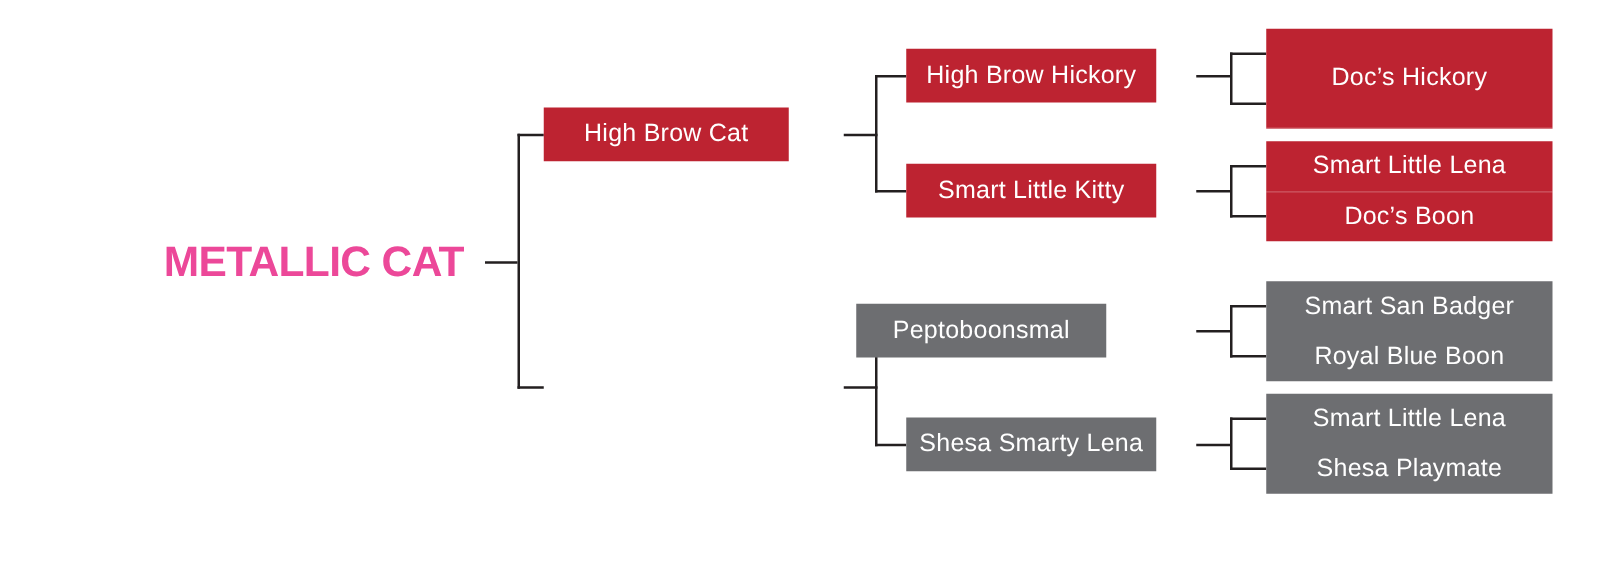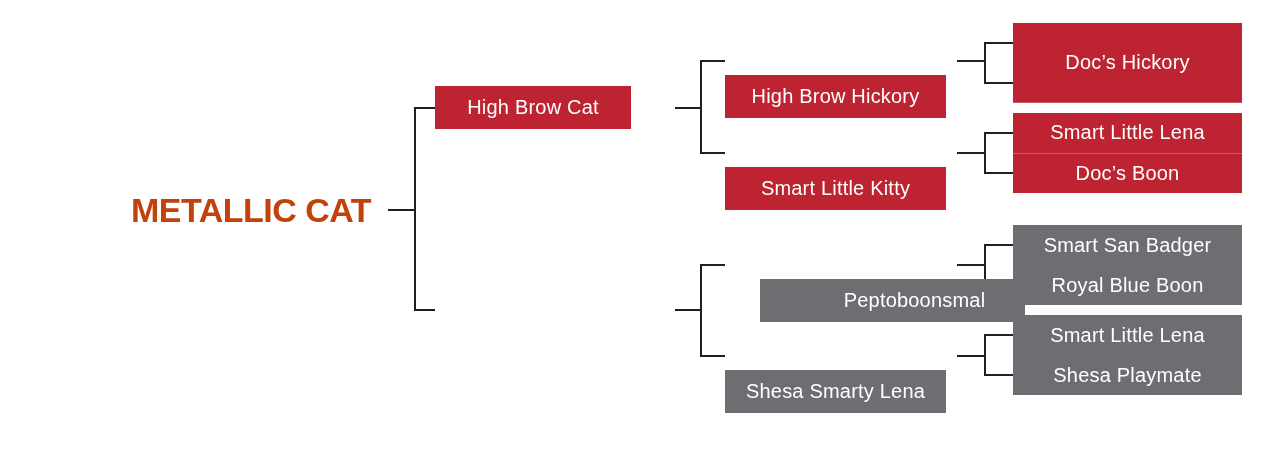--- a/index.html
+++ b/index.html
@@ -17,37 +17,37 @@
   }
   .root-label {
     position: absolute;
     left: 131px;
     top: 188px;
     height: 44px;
     line-height: 44px;
     font-size: 34px;
     font-weight: 700;
     letter-spacing: -0.5px;
-    color: #c2410c;
+    color: #ec4899;
     white-space: nowrap;
   }
   .box {
     position: absolute;
     color: #ffffff;
     display: flex;
     align-items: center;
     justify-content: center;
     text-align: center;
     font-size: 20px;
     letter-spacing: 0.2px;
   }
   .box.red  { background: #BD2331; }
   .box.gray { background: #6D6E71; }
   .box.single { width: 196px; height: 43px; }
-  .box.mid    { width: 221px; height: 43px; margin-top: 36px; }
+  .box.mid    { width: 200px; height: 43px; }
   .box.double {
     width: 229px;
     height: 80px;
     flex-direction: column;
     justify-content: stretch;
     align-items: stretch;
   }
   .box.double .row {
     flex: 1 1 50%;
     display: flex;
@@ -109,21 +109,21 @@
   <div class="box red single" style="left:435px; top:86px;">
     <span class="label">High Brow Cat</span>
   </div>
 
   <div class="box red mid" style="left:725px; top:39px;">
     <span class="label">High Brow Hickory</span>
   </div>
   <div class="box red mid" style="left:725px; top:131px;">
     <span class="label">Smart Little Kitty</span>
   </div>
-  <div class="box gray mid" style="left:760px; top:243px;padding-left:44px;">
+  <div class="box gray mid" style="left:685px; top:243px;">
     <span class="label">Peptoboonsmal</span>
   </div>
   <div class="box gray mid" style="left:725px; top:334px;">
     <span class="label">Shesa Smarty Lena</span>
   </div>
 
   <div class="box red double" style="left:1013px; top:23px;">
     <div class="row first">Doc’s Hickory</div>
   </div>
   <div class="box red double" style="left:1013px; top:113px;">

